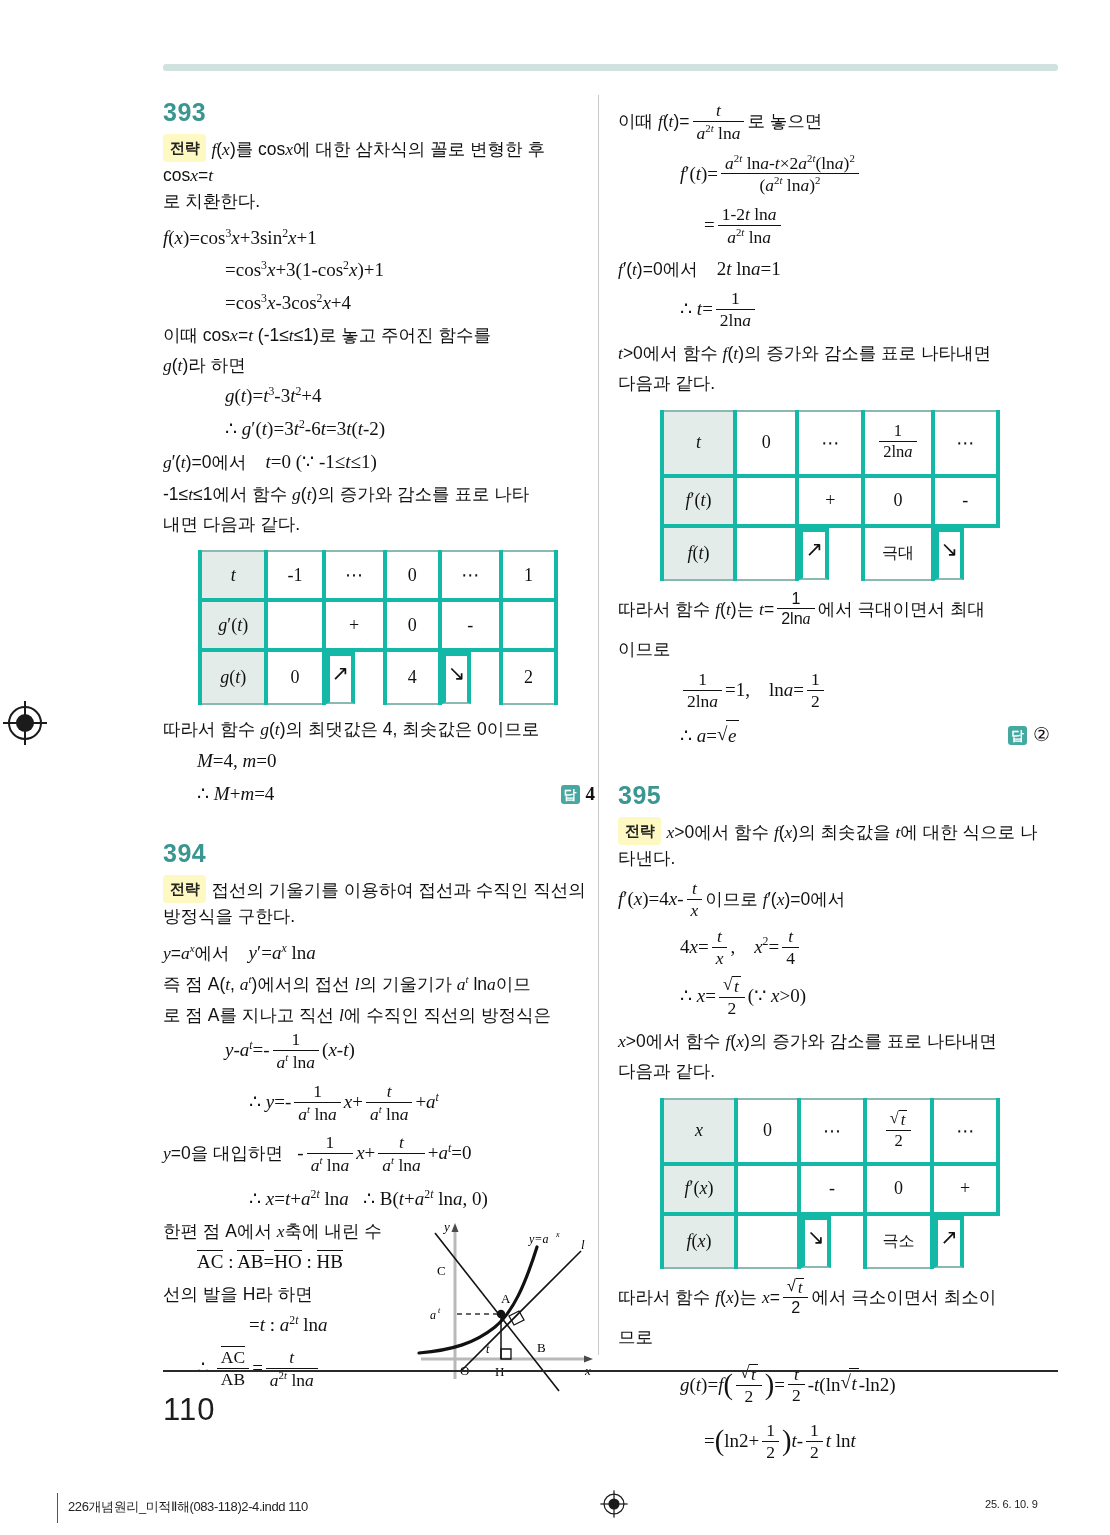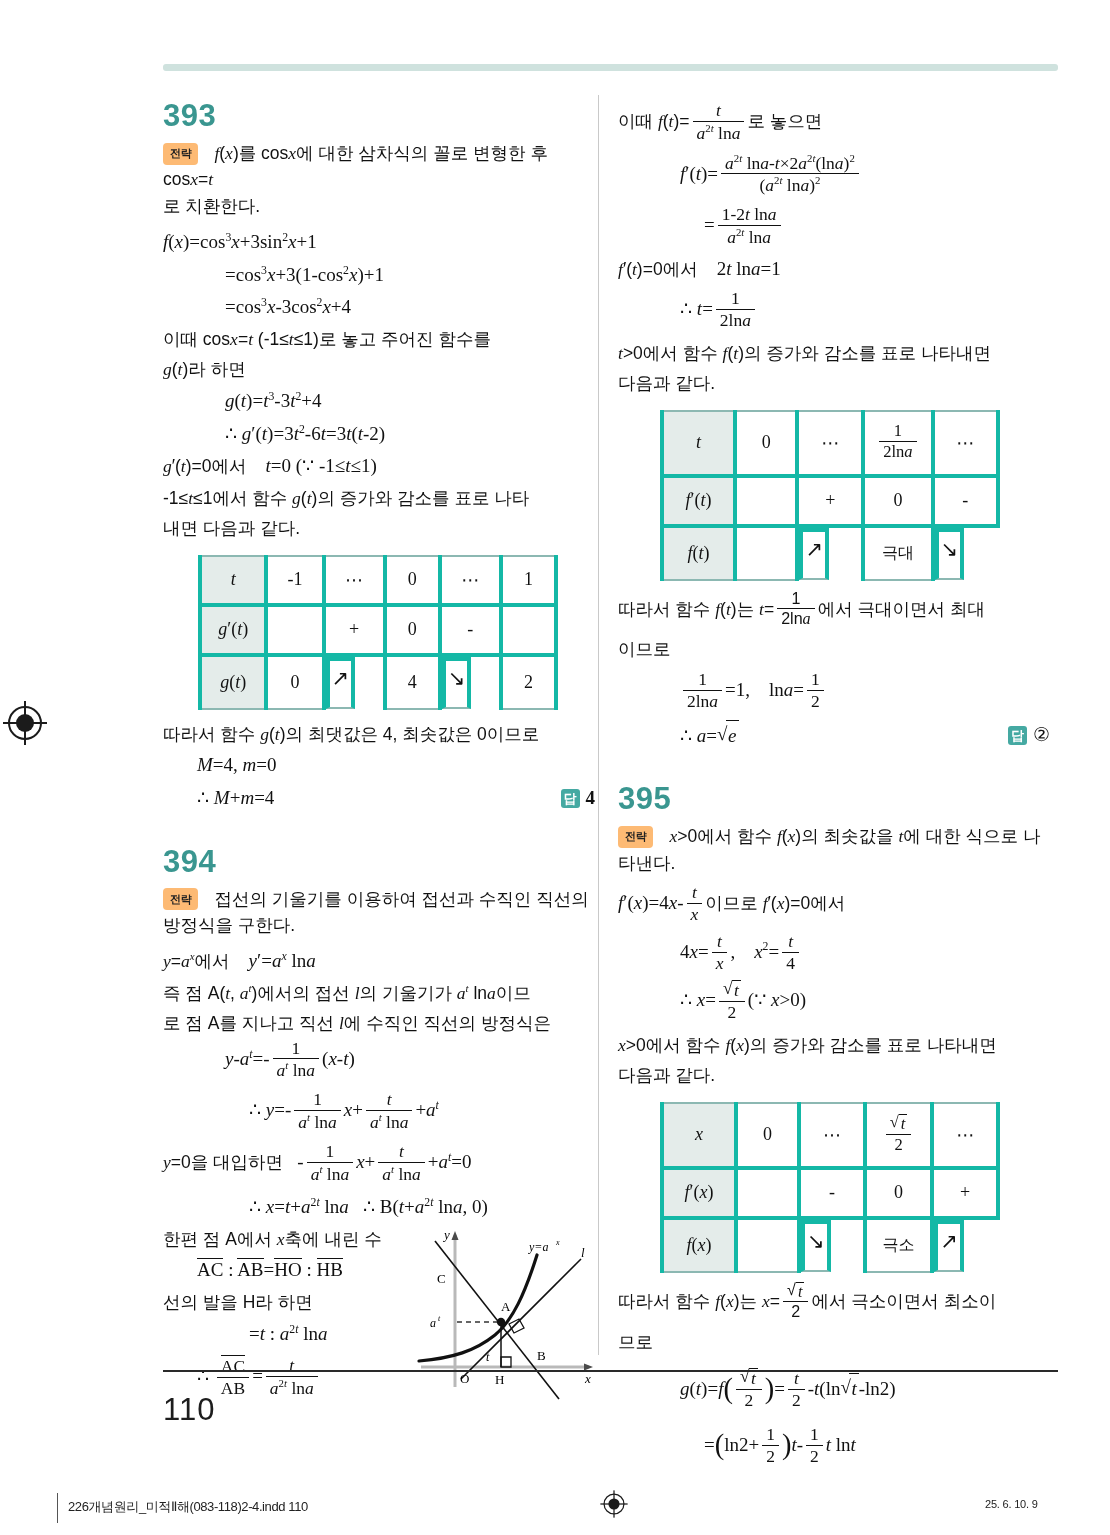--- a/index.html
+++ b/index.html
@@ -38,31 +38,31 @@
   #col-left  { left:163px; }
   #col-right { left:618px; }
   .divider {
     position:absolute; left:598px; top:95px; width:1px; height:1260px;
     background:#c9c9c9;
   }
 
   
   .prob-num {
     font-family:"Liberation Sans", sans-serif;
-    font-weight:bold; font-size:31px; color:#3a9690;
+    font-weight:bold; font-size:25px; color:#3a9690;
     letter-spacing:.5px; margin:0 0 9px 0; line-height:1;
   }
 
   
   .strategy { font-size:17.5px; line-height:1.5; margin-bottom:8px; }
   .tag {
-    display:inline-block; background:#fdba74; color:#222;
+    display:inline-block; background:#fef9c3; color:#222;
     font-family:"Liberation Sans", sans-serif; font-weight:bold;
-    font-size:11px; padding:2.5px 7px 3px; border-radius:4px;
-    vertical-align:2px; margin-right:16px; letter-spacing:-.3px;
+    font-size:15px; padding:2.5px 7px 3px; border-radius:4px;
+    vertical-align:2px; margin-right:5px; letter-spacing:-.3px;
   }
 
   
   .ln { font-size:19px; line-height:1.62; margin:2px 0; }
   .ind1 { padding-left:34px; }
   .ind2 { padding-left:62px; }
   .ind3 { padding-left:86px; }
   .kr { font-family:"Liberation Sans", sans-serif; font-size:17.5px; }
   i.v { font-family:"Liberation Serif", serif; font-style:italic; }
 

